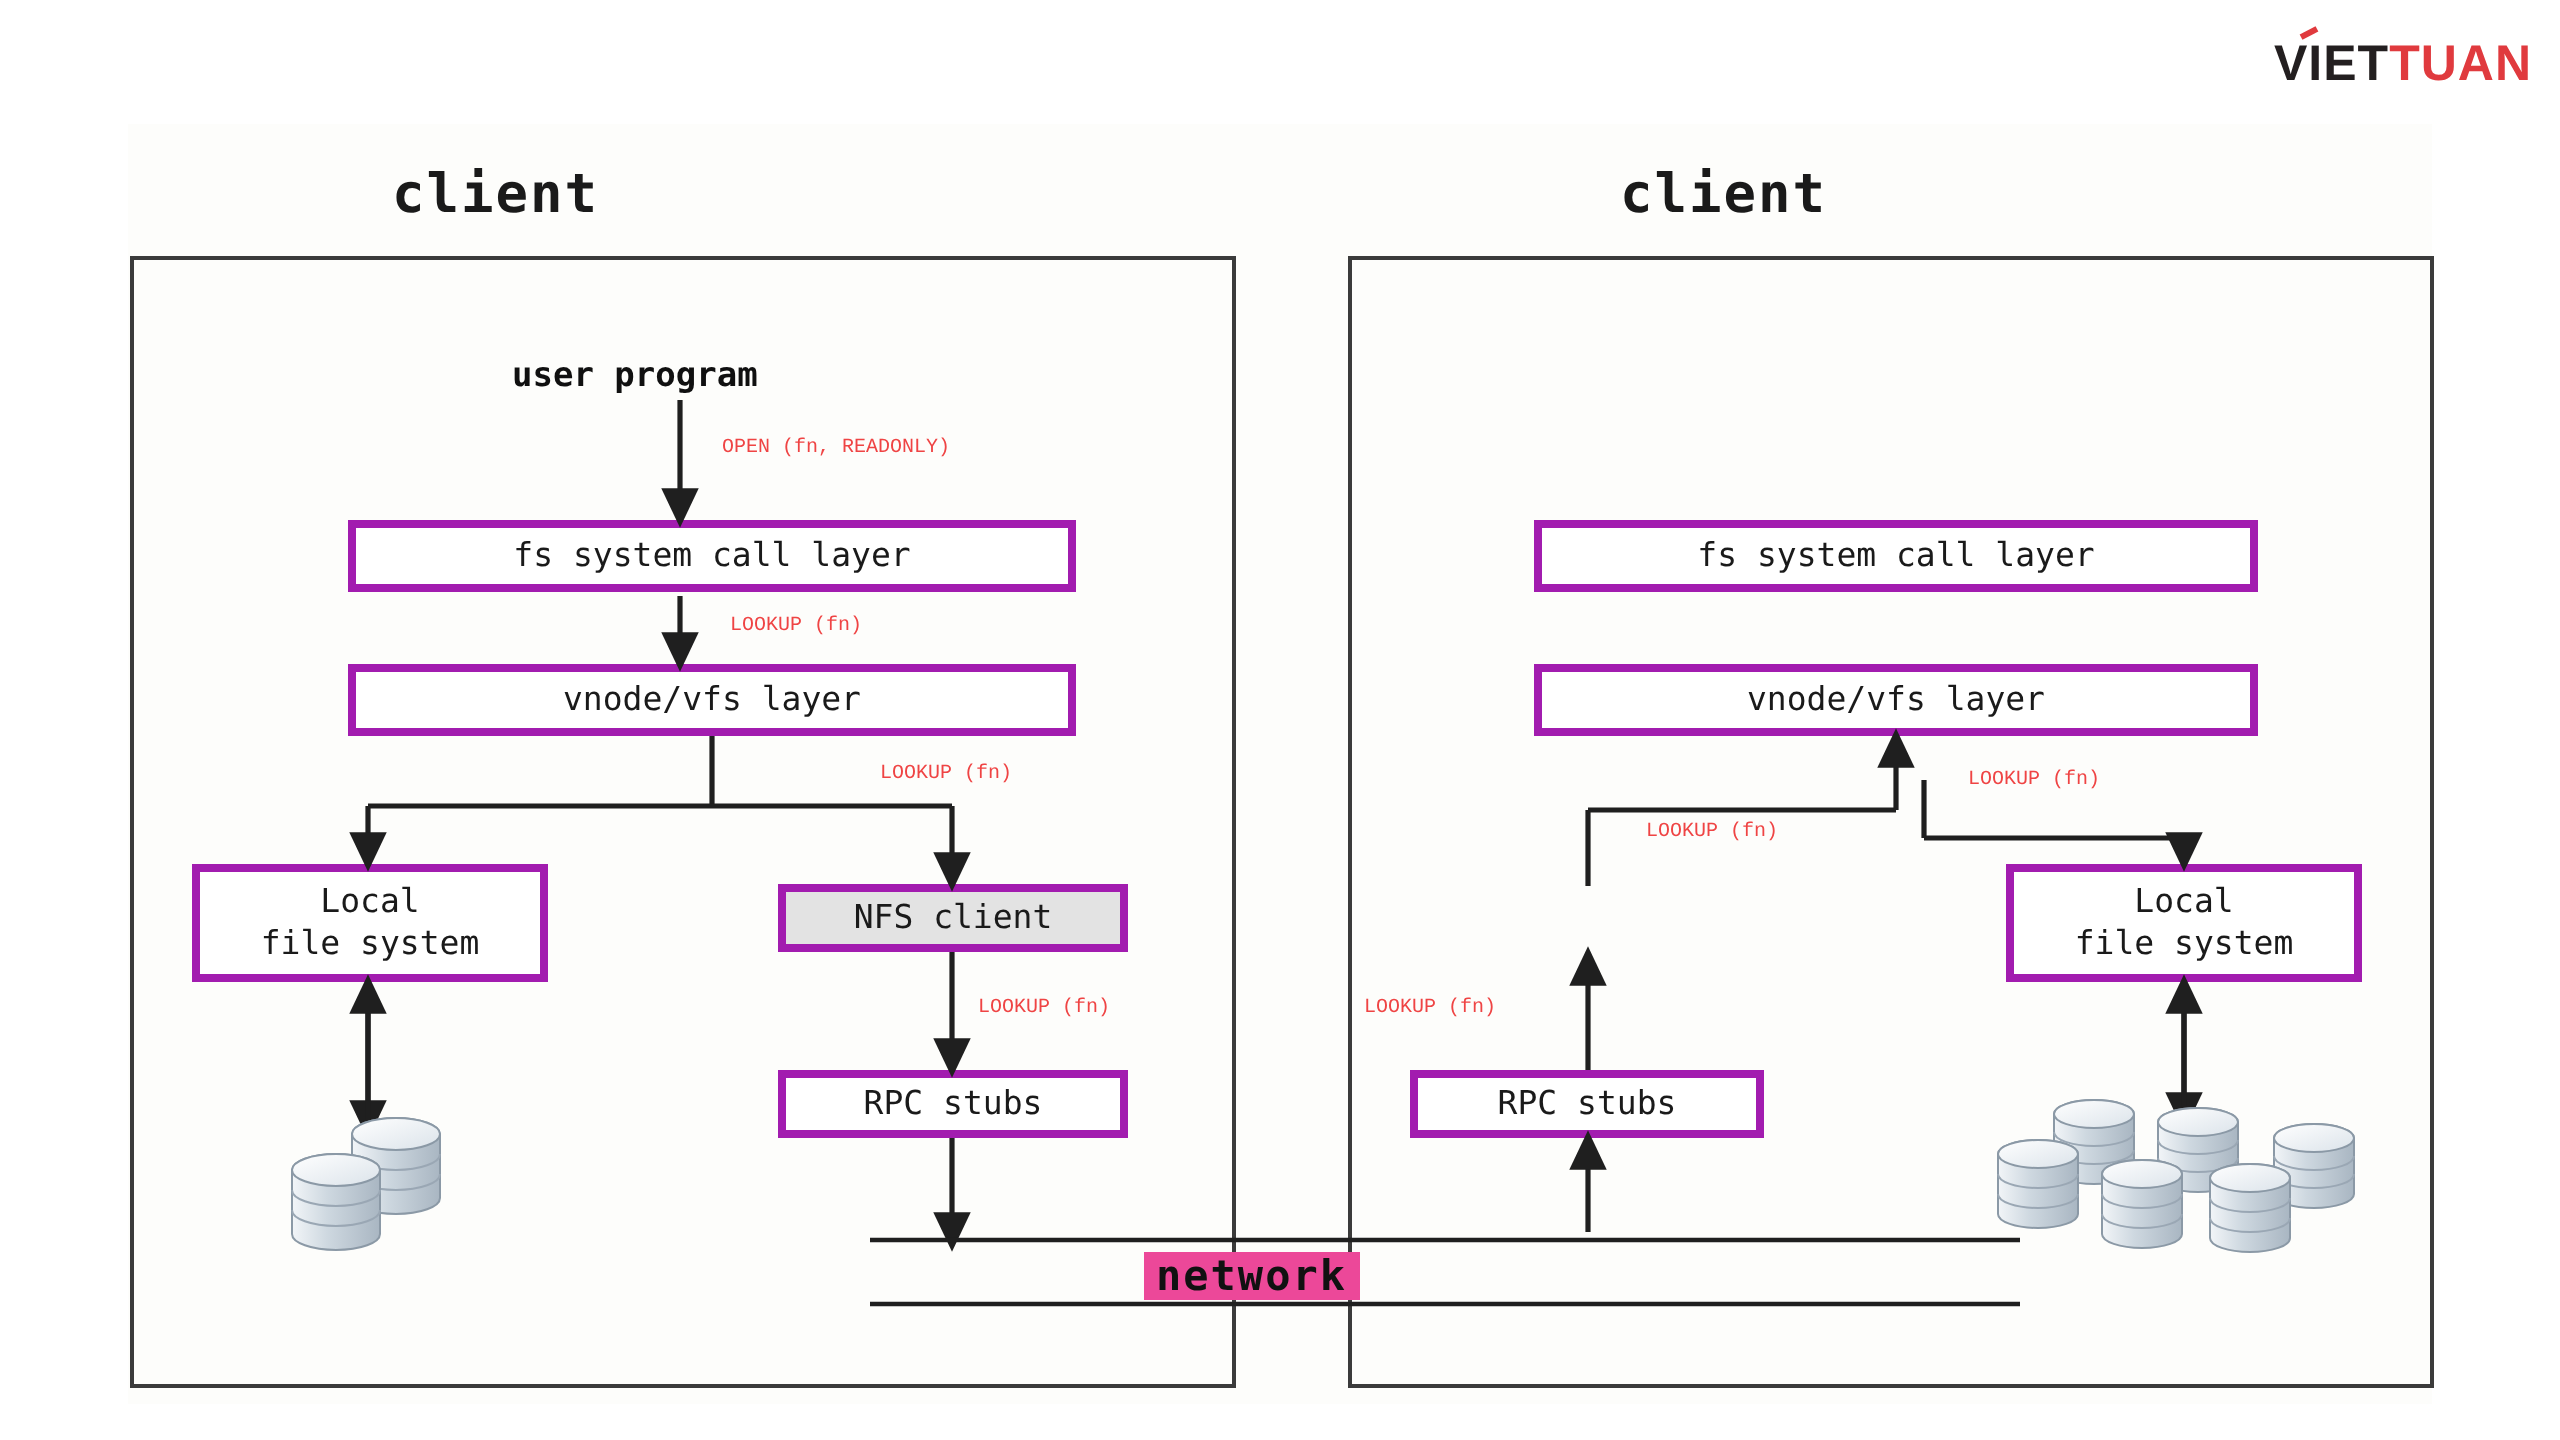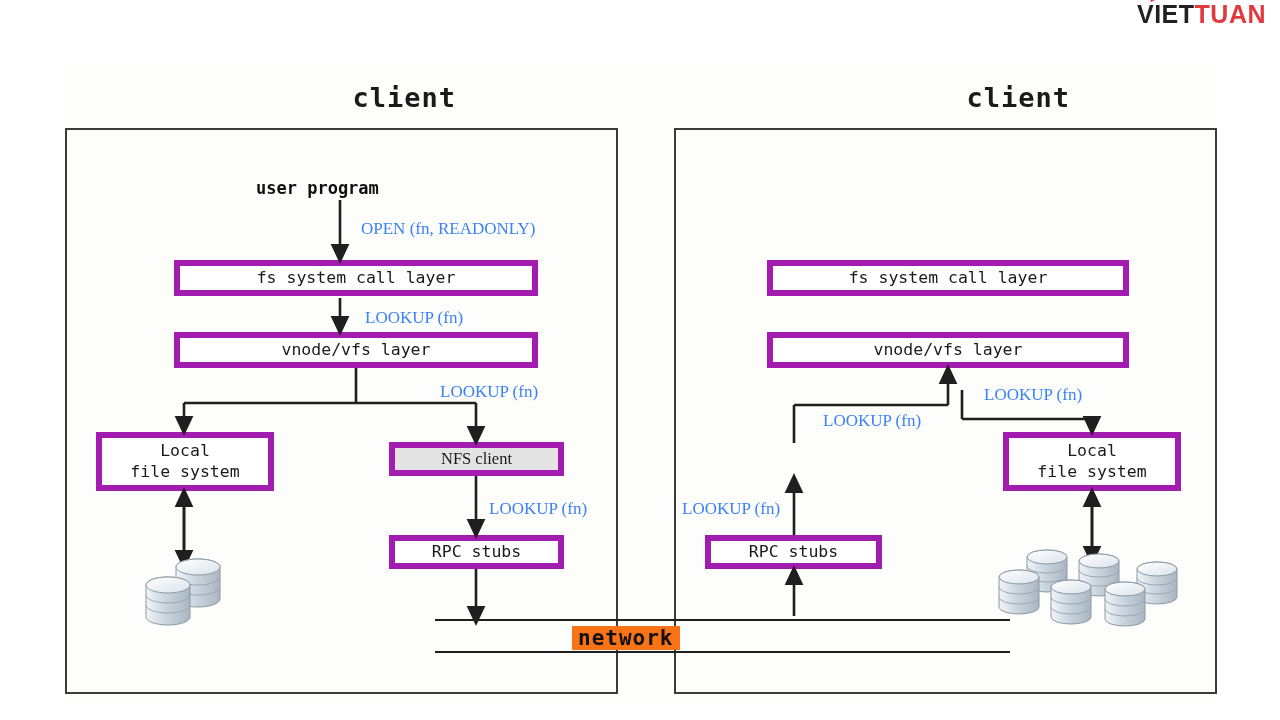--- a/index.html
+++ b/index.html
@@ -8,21 +8,21 @@
     width:1280px;height:720px;
     background:#ffffff;
     font-family:"Liberation Sans", sans-serif;
     overflow:hidden;
     position:relative;
   }
   #stage{position:absolute;left:0;top:0;width:1280px;height:720px;}
 
   
   .logo{
-    position:absolute; right:14px; top:2px;
+    position:absolute; right:14px; top:20px;
     font-family:"Liberation Sans", sans-serif;
     font-size:25px; font-weight:700; letter-spacing:.5px;
     line-height:1; white-space:nowrap;
   }
   .logo .viet{color:#231f20;position:relative;}
   .logo .tuan{color:#e03a3e;}
   .logo .acc{
     position:absolute; left:13px; top:-5px;
     width:9px;height:3px;background:#e03a3e;
     transform:rotate(-28deg);
@@ -33,67 +33,67 @@
     position:absolute;left:64px;top:62px;
     width:1152px;height:640px;
     background:#fdfdfb;
   }
 
   
   .caption{
     position:absolute;
     font-family:"DejaVu Sans Mono","Liberation Mono",monospace;
     font-size:27px;font-weight:700;color:#1a1a1a;
-    letter-spacing:1px;text-align:right;
+    letter-spacing:1px;text-align:left;
   }
 
   
   .frame{
     position:absolute;
     border:2px solid #3b3b3b;
     background:transparent;
   }
 
   
   .box{
     position:absolute;
-    border:6px solid #a21caf;
+    border:4px solid #a21caf;
     background:#ffffff;
     display:flex;align-items:center;justify-content:center;
     font-family:"DejaVu Sans Mono","Liberation Mono",monospace;
     font-size:16.5px;color:#1a1a1a;
     text-align:center;line-height:1.22;
     box-sizing:border-box;
     white-space:pre-line;
   }
-  .box.shaded{background:#e3e3e3;font-family:Liberation Serif, serif;}
+  .box.shaded{background:#e3e3e3;}
 
   
   .node-text{
     position:absolute;
     font-family:"DejaVu Sans Mono","Liberation Mono",monospace;
     font-size:17px;font-weight:700;color:#101010;
     white-space:nowrap;
   }
 
   
   .ann{
     position:absolute;
-    font-family:Liberation Serif, serif;
-    font-size:17px;color:#3b82f6;
+    font-family:Liberation Mono, monospace;
+    font-size:10px;color:#ef4444;
     white-space:nowrap;
   }
 
   
   .netlabel{
     position:absolute;
     font-family:"DejaVu Sans Mono","Liberation Mono",monospace;
     font-size:21px;font-weight:700;color:#111;
     letter-spacing:1px;white-space:nowrap;
-    background:#f97316;padding:0 6px;
+    background:#ec4899;padding:0 6px;
   }
 
   
   #wires{position:absolute;left:0;top:0;width:1280px;height:720px;pointer-events:none;}
 
   
   .disks{position:absolute;}
 </style>
 </head>
 <body>

